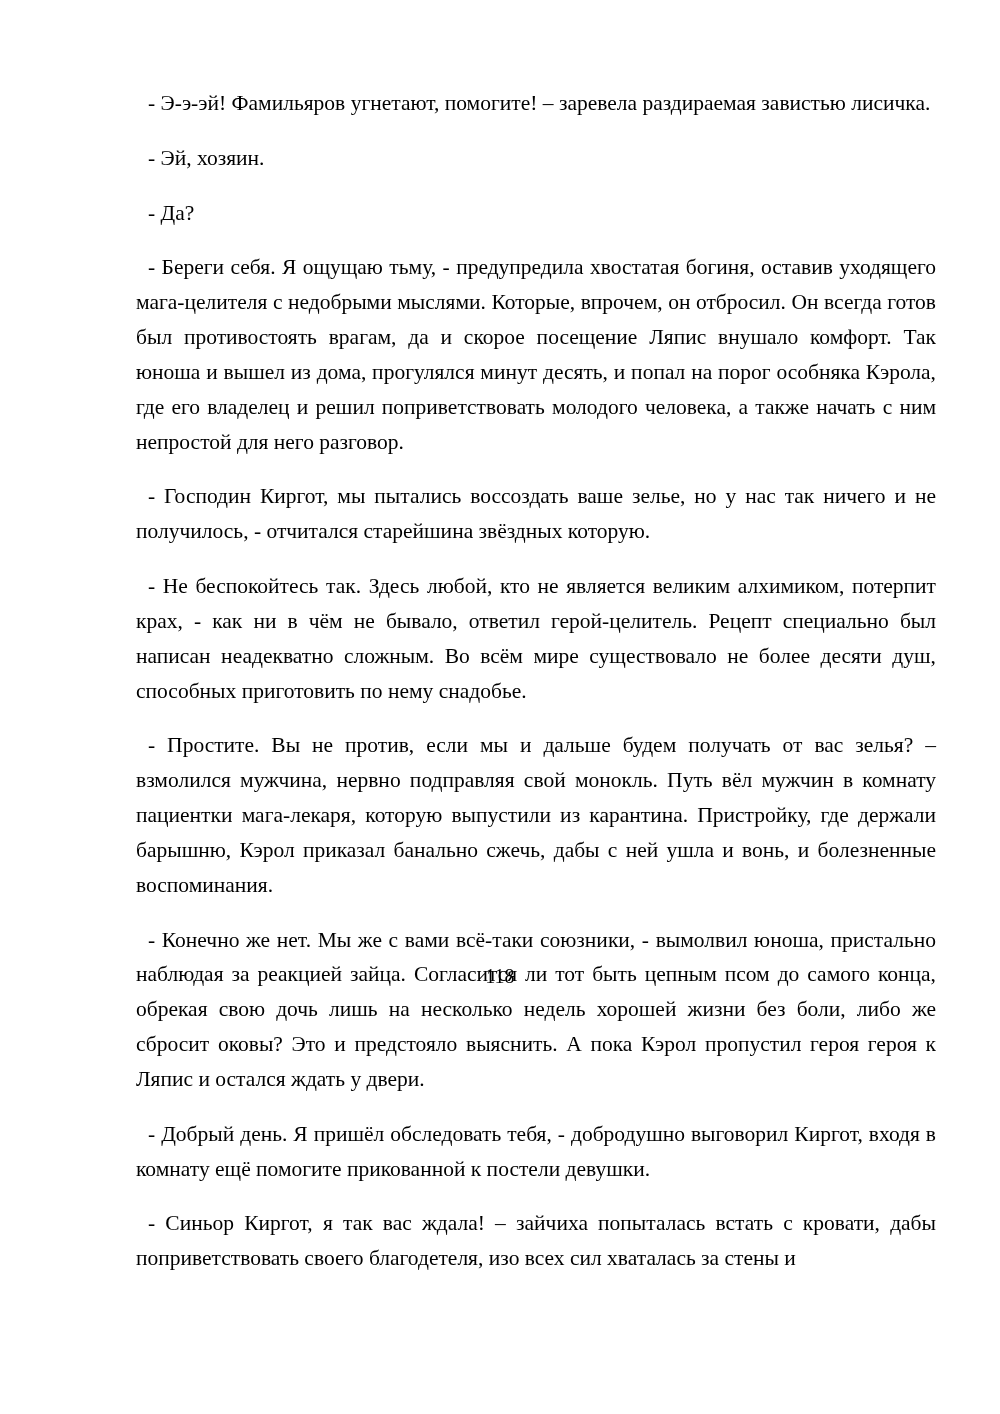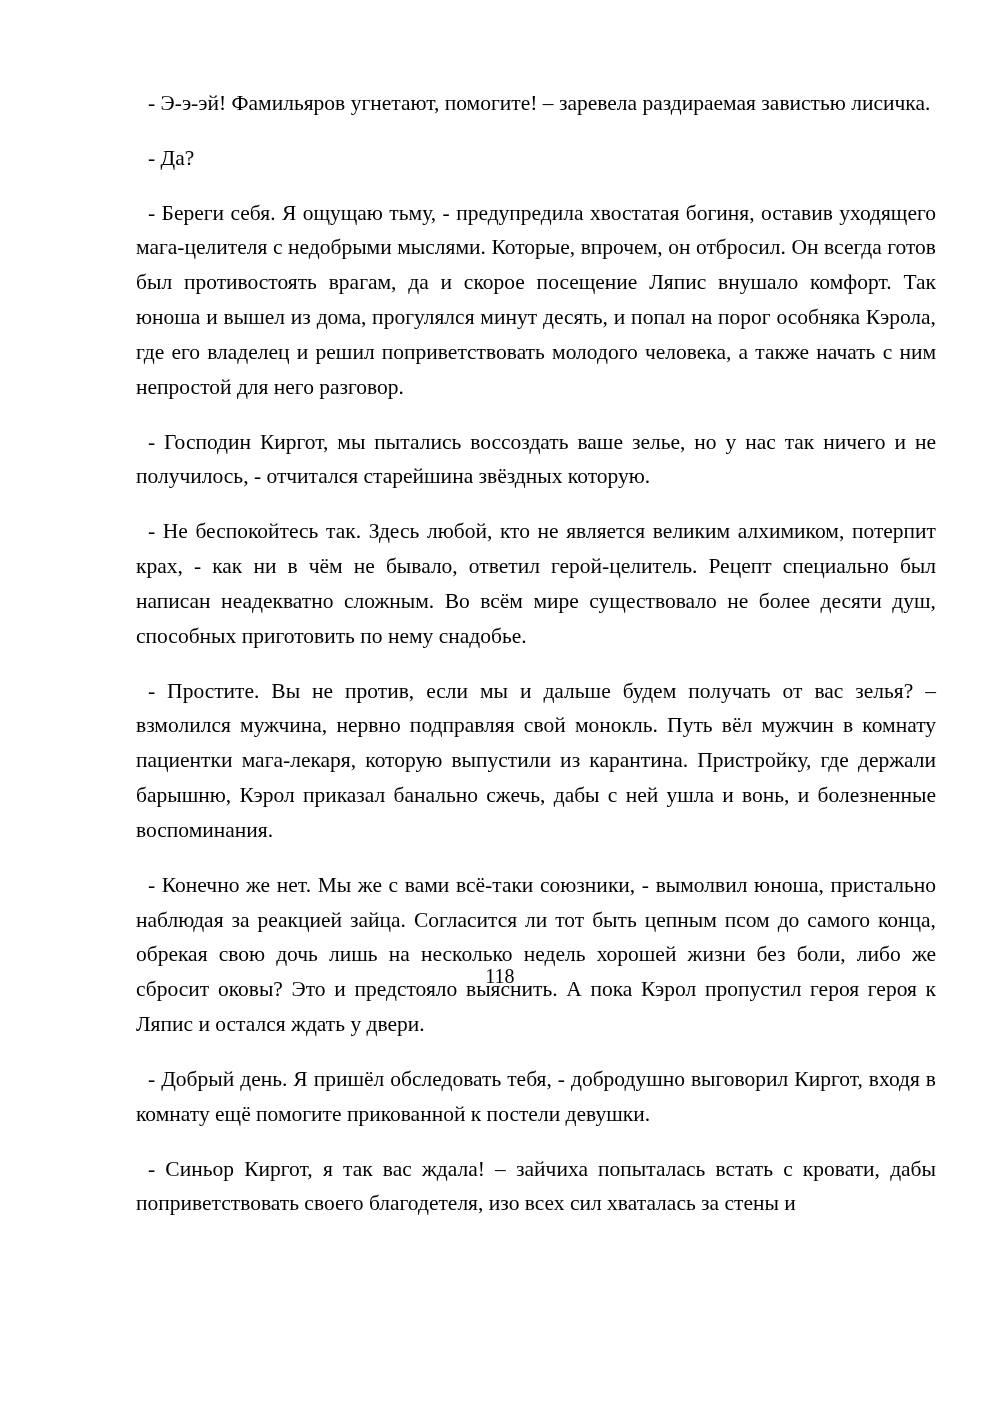--- a/index.html
+++ b/index.html
@@ -44,20 +44,21 @@
     font-size: 20px;
     font-family: "Liberation Serif", "DejaVu Serif", serif;
   }
 </style>
 </head>
 <body>
 
 <div class="page">
   <div class="content">
     <p class="para">- Э-э-эй! Фамильяров угнетают, помогите! – заревела раздираемая завистью лисичка.</p>
+    <p class="para">- Эй, хозяин.</p>
     <p class="para">- Да?</p>
     <p class="para">- Береги себя. Я ощущаю тьму, - предупредила хвостатая богиня, оставив уходящего мага-целителя с недобрыми мыслями. Которые, впрочем, он отбросил. Он всегда готов был противостоять врагам, да и скорое посещение Ляпис внушало комфорт. Так юноша и вышел из дома, прогулялся минут десять, и попал на порог особняка Кэрола, где его владелец и решил поприветствовать молодого человека, а также начать с ним непростой для него разговор.</p>
     <p class="para">- Господин Киргот, мы пытались воссоздать ваше зелье, но у нас так ничего и не получилось, - отчитался старейшина звёздных которую.</p>
     <p class="para">- Не беспокойтесь так. Здесь любой, кто не является великим алхимиком, потерпит крах, - как ни в чём не бывало, ответил герой-целитель. Рецепт специально был написан неадекватно сложным. Во всём мире существовало не более десяти душ, способных приготовить по нему снадобье.</p>
     <p class="para">- Простите. Вы не против, если мы и дальше будем получать от вас зелья? – взмолился мужчина, нервно подправляя свой монокль. Путь вёл мужчин в комнату пациентки мага-лекаря, которую выпустили из карантина. Пристройку, где держали барышню, Кэрол приказал банально сжечь, дабы с ней ушла и вонь, и болезненные воспоминания.</p>
     <p class="para">- Конечно же нет. Мы же с вами всё-таки союзники, - вымолвил юноша, пристально наблюдая за реакцией зайца. Согласится ли тот быть цепным псом до самого конца, обрекая свою дочь лишь на несколько недель хорошей жизни без боли, либо же сбросит оковы? Это и предстояло выяснить. А пока Кэрол пропустил героя героя к Ляпис и остался ждать у двери.</p>
     <p class="para">- Добрый день. Я пришёл обследовать тебя, - добродушно выговорил Киргот, входя в комнату ещё помогите прикованной к постели девушки.</p>
     <p class="para">- Синьор Киргот, я так вас ждала! – зайчиха попыталась встать с кровати, дабы поприветствовать своего благодетеля, изо всех сил хваталась за стены и</p>
   </div>
   <div class="page-number">118</div>

